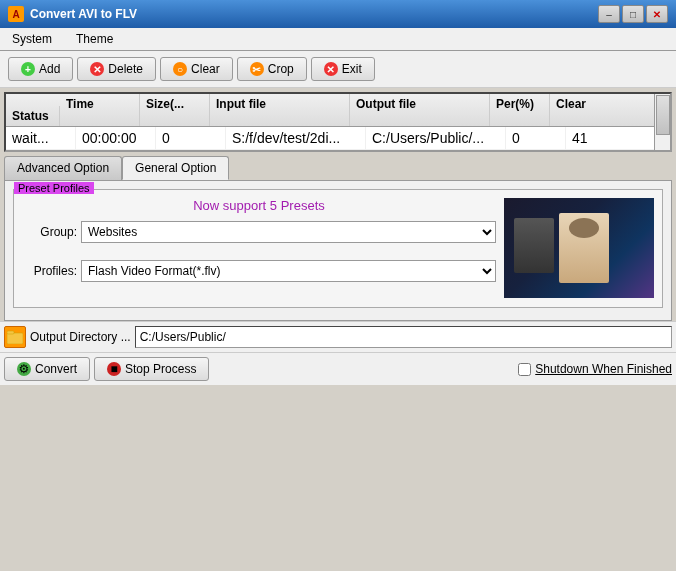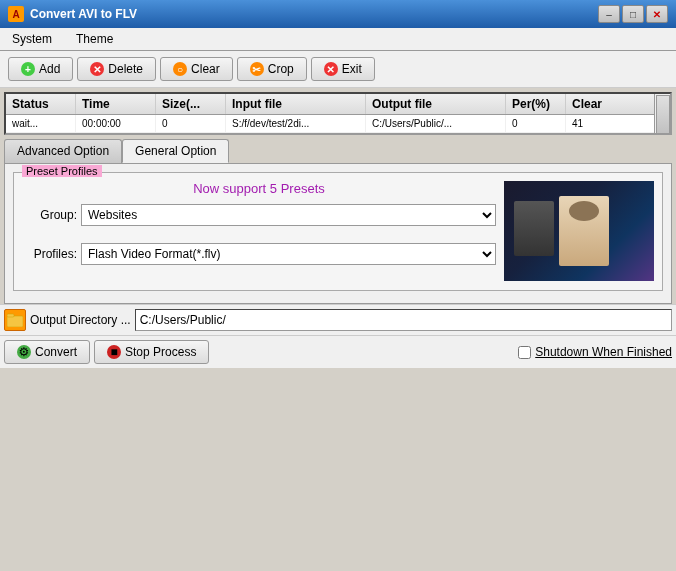--- a/index.html
+++ b/index.html
@@ -96,35 +96,35 @@
       background: linear-gradient(to bottom, #f0f0f0, #dcdcdc);
       border-bottom: 1px solid #999;
     }
     .th {
       padding: 3px 6px;
       border-right: 1px solid #ccc;
       font-weight: bold;
       font-size: 12px;
       white-space: nowrap;
     }
-    .th.status { width: 70px; }
+    .th.status { width: 54px; margin-top: 12px; }
     .th.time { width: 80px; }
     .th.size { width: 70px; }
     .th.input { width: 140px; }
     .th.output { width: 140px; }
     .th.per { width: 60px; }
     .th.length { flex: 1; }
     .table-row {
       display: flex;
       border-bottom: 1px solid #f0f0f0;
     }
     .td {
       padding: 3px 6px;
       border-right: 1px solid #f0f0f0;
-      font-size: 10px;
+      font-size: 14px;
       white-space: nowrap;
       overflow: hidden;
       text-overflow: ellipsis;
     }
     .td.status { width: 70px; }
     .td.time { width: 80px; }
     .td.size { width: 70px; }
     .td.input { width: 140px; }
     .td.output { width: 140px; }
     .td.per { width: 60px; }
@@ -180,22 +180,22 @@
     .preset-group {
       border: 1px solid #aaa;
       padding: 8px;
       margin-bottom: 4px;
       background: #f5f5f5;
       position: relative;
     }
     .preset-legend {
       position: absolute;
       top: -8px;
-      left: 8px;
-      background: #f9a8d4;
+      left: 0;
+      background: #d946ef;
       padding: 0 4px;
       font-size: 11px;
     }
     .preset-inner {
       display: flex;
       gap: 8px;
     }
     .preset-form {
       flex: 1;
     }

